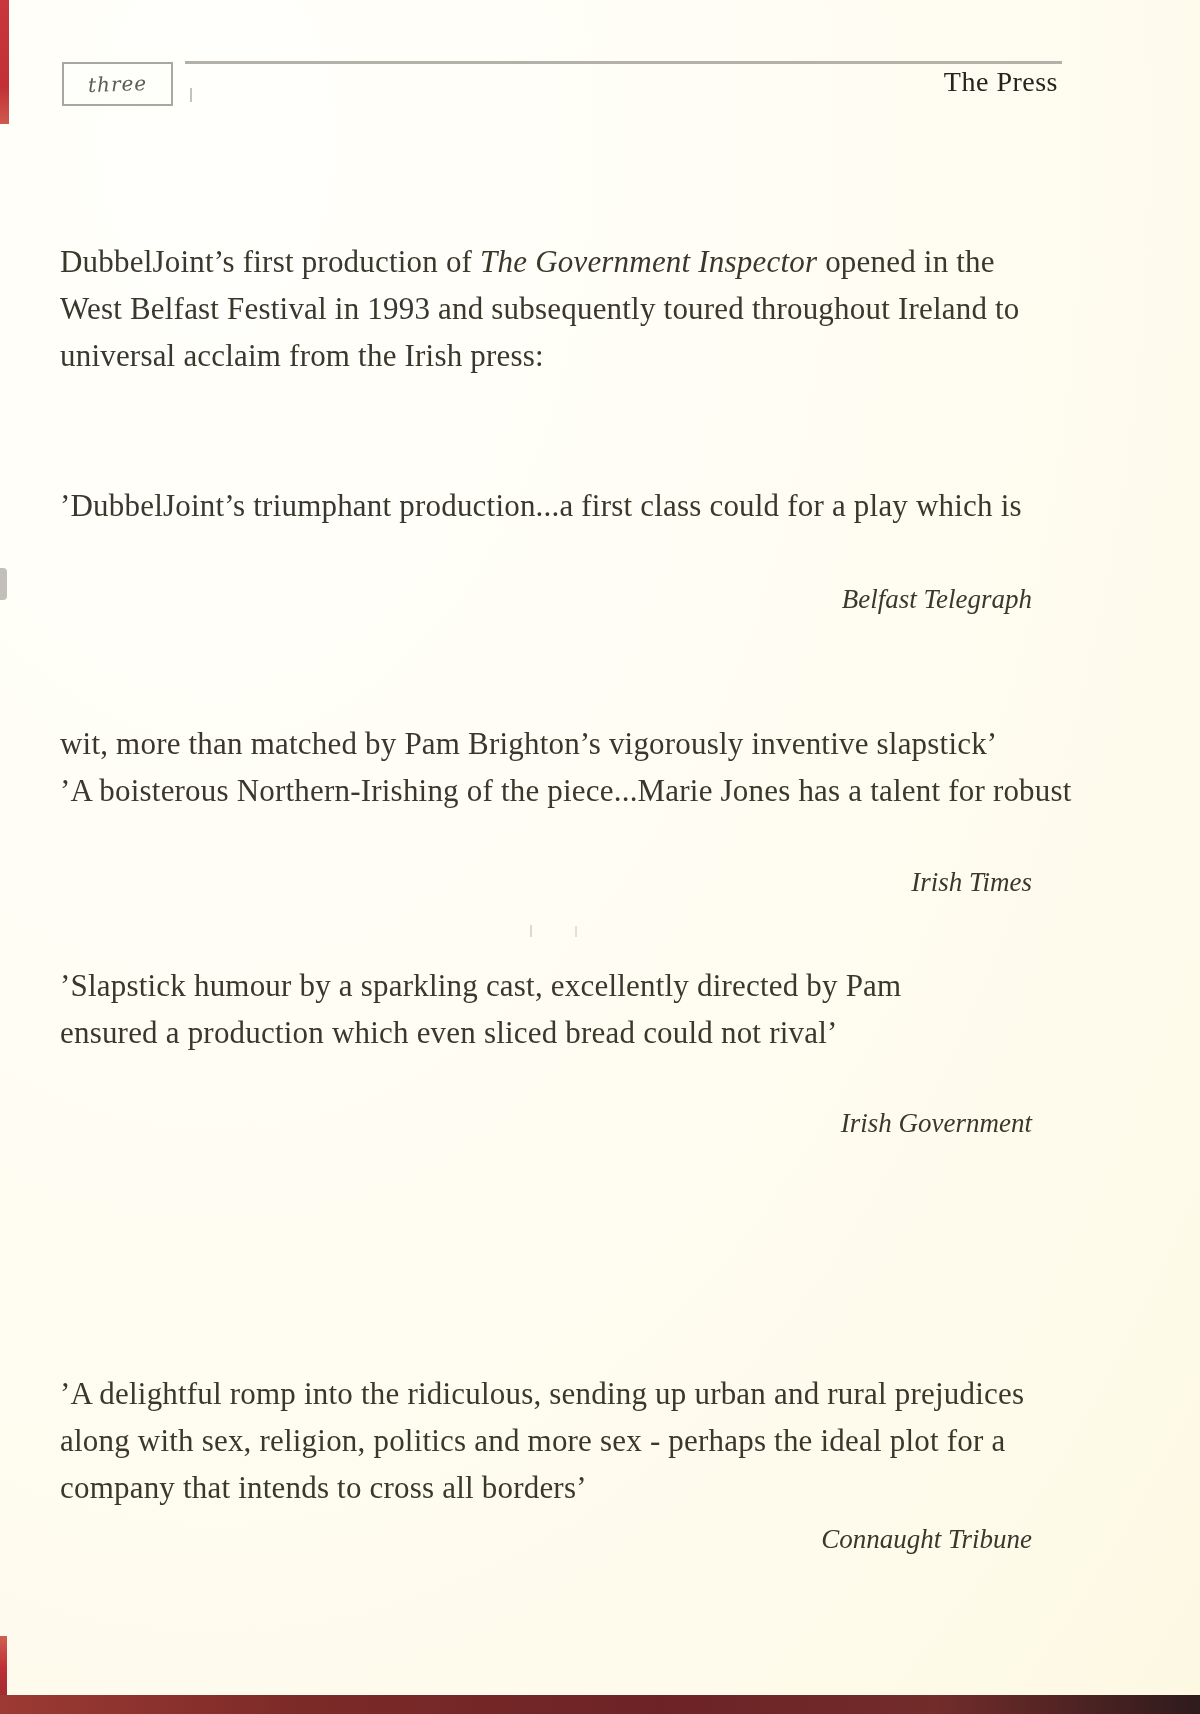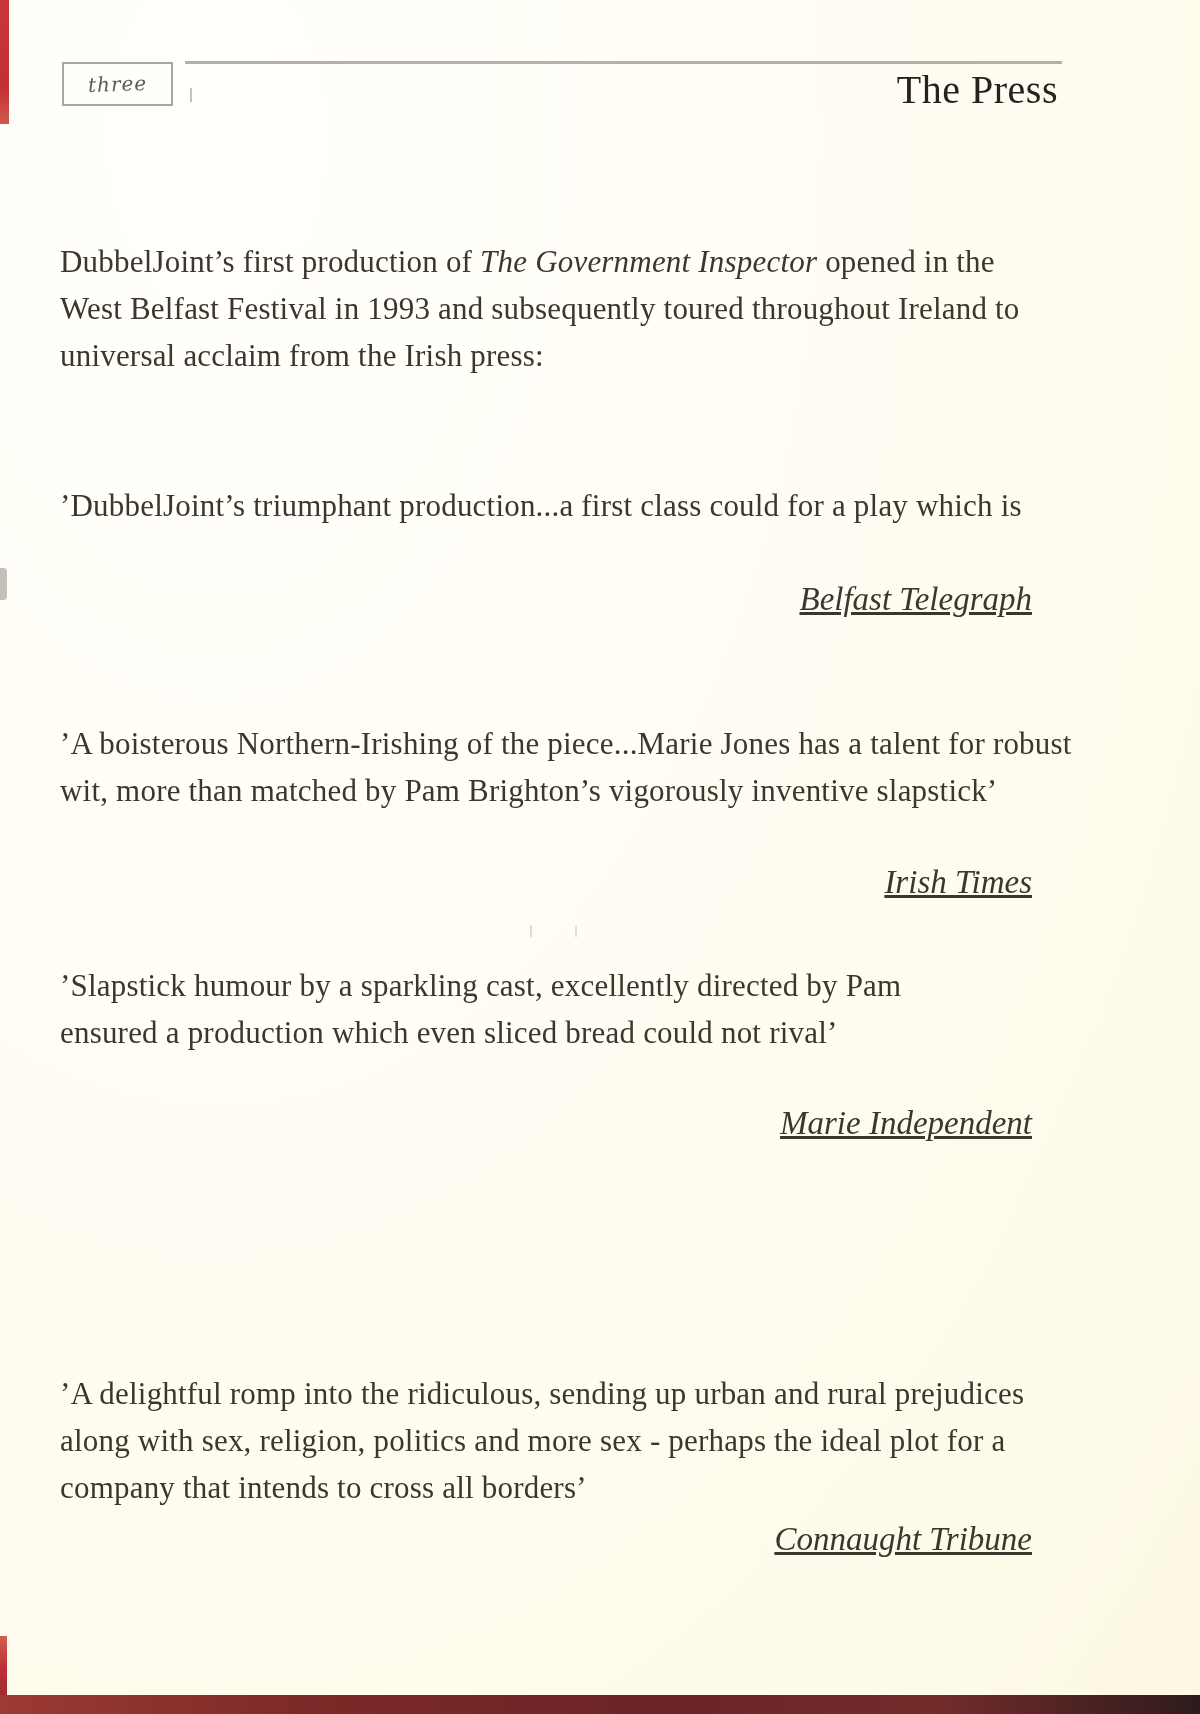--- a/index.html
+++ b/index.html
@@ -34,47 +34,46 @@
     font-family: "DejaVu Serif", serif;
     font-style: italic;
     font-size: 20px;
     letter-spacing: 1px;
     color: #5d5c54;
     transform: rotate(-2deg);
   }
   .title {
     position: absolute;
     right: 142px; top: 66px;
-    font-size: 40px;
+    font-size: 28px;
     font-weight: 500;
     letter-spacing: 0.5px;
     color: #24231d;
     white-space: nowrap;
   }
 
   
   .block {
     position: absolute;
     left: 60px;
     width: 1000px;
     font-size: 31px;
     line-height: 47px;
     letter-spacing: 0.2px;
     color: #3a372c;
   }
   .block .line { display: block; white-space: nowrap; }
   .attr {
     position: absolute;
     right: 168px;
-    font-size: 33px;
+    font-size: 27px;
     font-style: italic;
     line-height: 30px;
     color: #3a372c;
     white-space: nowrap;
-    text-decoration: underline;
   }
   .italic { font-style: italic; }
 
   #intro  { top: 238px; }
   #quote1 { top: 482px; }
   #attr1  { top: 584px; }
   #quote2 { top: 720px; }
   #attr2  { top: 867px; }
   #quote3 { top: 962px; }
   #attr3  { top: 1108px; }
@@ -134,30 +133,30 @@
     <span class="line">West Belfast Festival in 1993 and subsequently toured throughout Ireland to</span>
     <span class="line">universal acclaim from the Irish press:</span>
   </div>
 
   <div class="block" id="quote1">
     <span class="line">’DubbelJoint’s triumphant production...a first class could for a play which is</span>
   </div>
   <div class="attr" id="attr1">Belfast Telegraph</div>
 
   <div class="block" id="quote2">
+    <span class="line">wit, more than matched by Pam Brighton’s vigorously inventive slapstick’</span>
     <span class="line">’A boisterous Northern-Irishing of the piece...Marie Jones has a talent for robust</span>
-    <span class="line">wit, more than matched by Pam Brighton’s vigorously inventive slapstick’</span>
   </div>
   <div class="attr" id="attr2">Irish Times</div>
 
   <div class="block" id="quote3">
     <span class="line">’Slapstick humour by a sparkling cast, excellently directed by Pam</span>
     <span class="line">ensured a production which even sliced bread could not rival’</span>
   </div>
-  <div class="attr" id="attr3">Marie Independent</div>
+  <div class="attr" id="attr3">Irish Government</div>
 
   <div class="block" id="quote4">
     <span class="line">’A delightful romp into the ridiculous, sending up urban and rural prejudices</span>
     <span class="line">along with sex, religion, politics and more sex - perhaps the ideal plot for a</span>
     <span class="line">company that intends to cross all borders’</span>
   </div>
   <div class="attr" id="attr4">Connaught Tribune</div>
 
   <div class="edge-red-top-left"></div>
   <div class="edge-red-bottom-left"></div>

